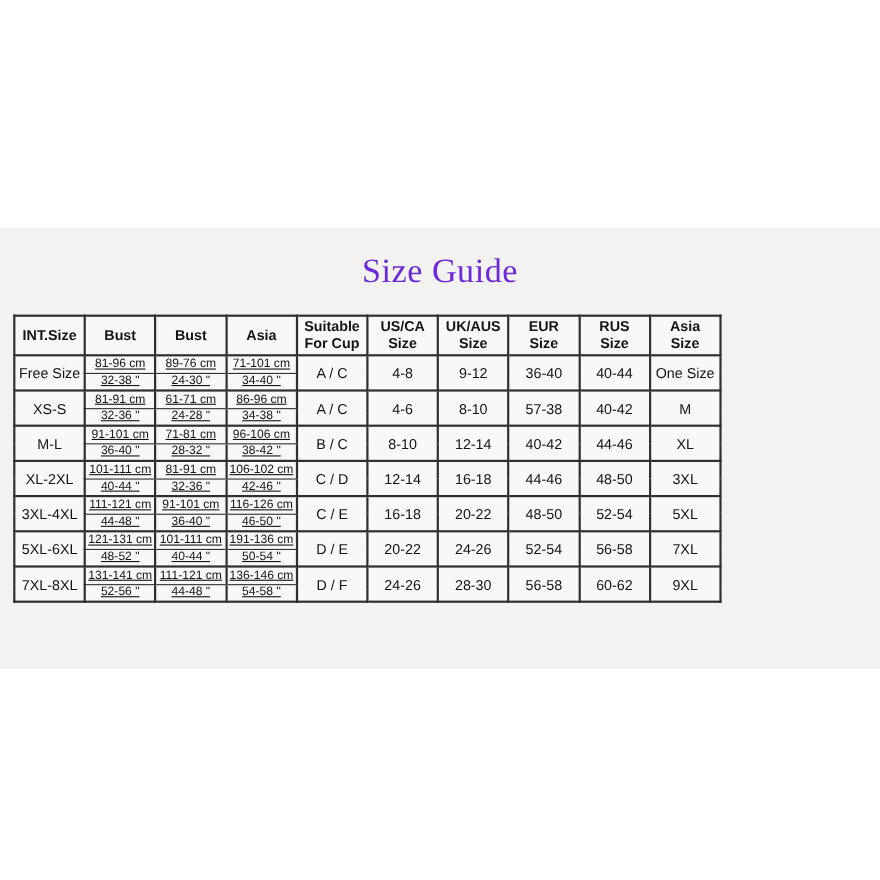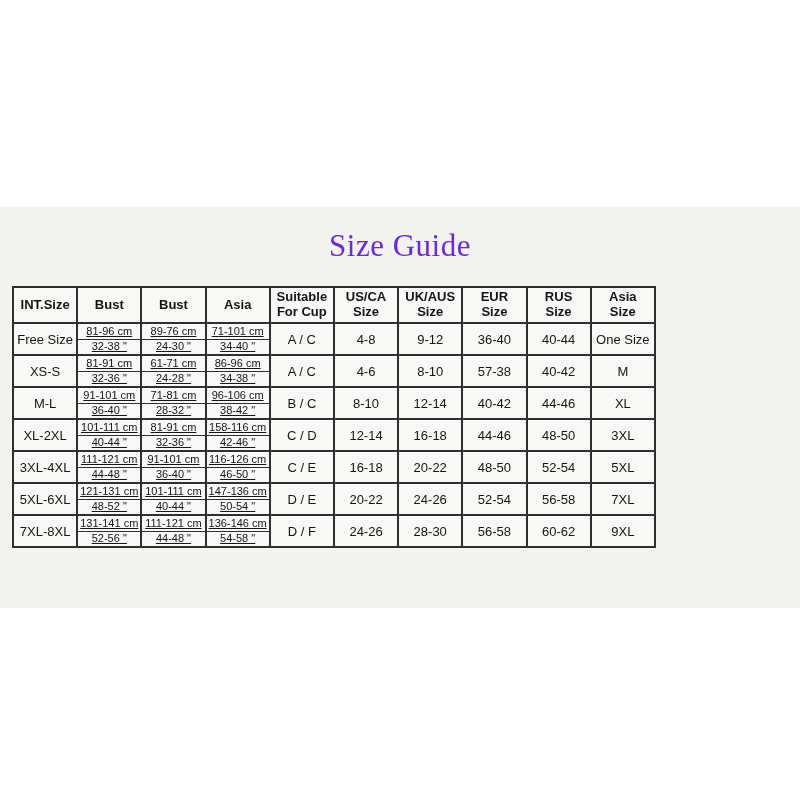--- a/index.html
+++ b/index.html
@@ -139,21 +139,21 @@
     <tr>
       <td class="meas in">36-40 "</td>
       <td class="meas in">28-32 "</td>
       <td class="meas in">38-42 "</td>
     </tr>
 
     <tr>
       <td class="big" rowspan="2">XL-2XL</td>
       <td class="meas cm">101-111 cm</td>
       <td class="meas cm">81-91 cm</td>
-      <td class="meas cm">158-116 cm</td>
+      <td class="meas cm">106-102 cm</td>
       <td class="big" rowspan="2">C / D</td>
       <td class="big" rowspan="2">12-14</td>
       <td class="big" rowspan="2">16-18</td>
       <td class="big" rowspan="2">44-46</td>
       <td class="big" rowspan="2">48-50</td>
       <td class="big" rowspan="2">3XL</td>
     </tr>
     <tr>
       <td class="meas in">40-44 "</td>
       <td class="meas in">32-36 "</td>
@@ -175,21 +175,21 @@
     <tr>
       <td class="meas in">44-48 "</td>
       <td class="meas in">36-40 "</td>
       <td class="meas in">46-50 "</td>
     </tr>
 
     <tr>
       <td class="big" rowspan="2">5XL-6XL</td>
       <td class="meas cm">121-131 cm</td>
       <td class="meas cm">101-111 cm</td>
-      <td class="meas cm">147-136 cm</td>
+      <td class="meas cm">191-136 cm</td>
       <td class="big" rowspan="2">D / E</td>
       <td class="big" rowspan="2">20-22</td>
       <td class="big" rowspan="2">24-26</td>
       <td class="big" rowspan="2">52-54</td>
       <td class="big" rowspan="2">56-58</td>
       <td class="big" rowspan="2">7XL</td>
     </tr>
     <tr>
       <td class="meas in">48-52 "</td>
       <td class="meas in">40-44 "</td>

